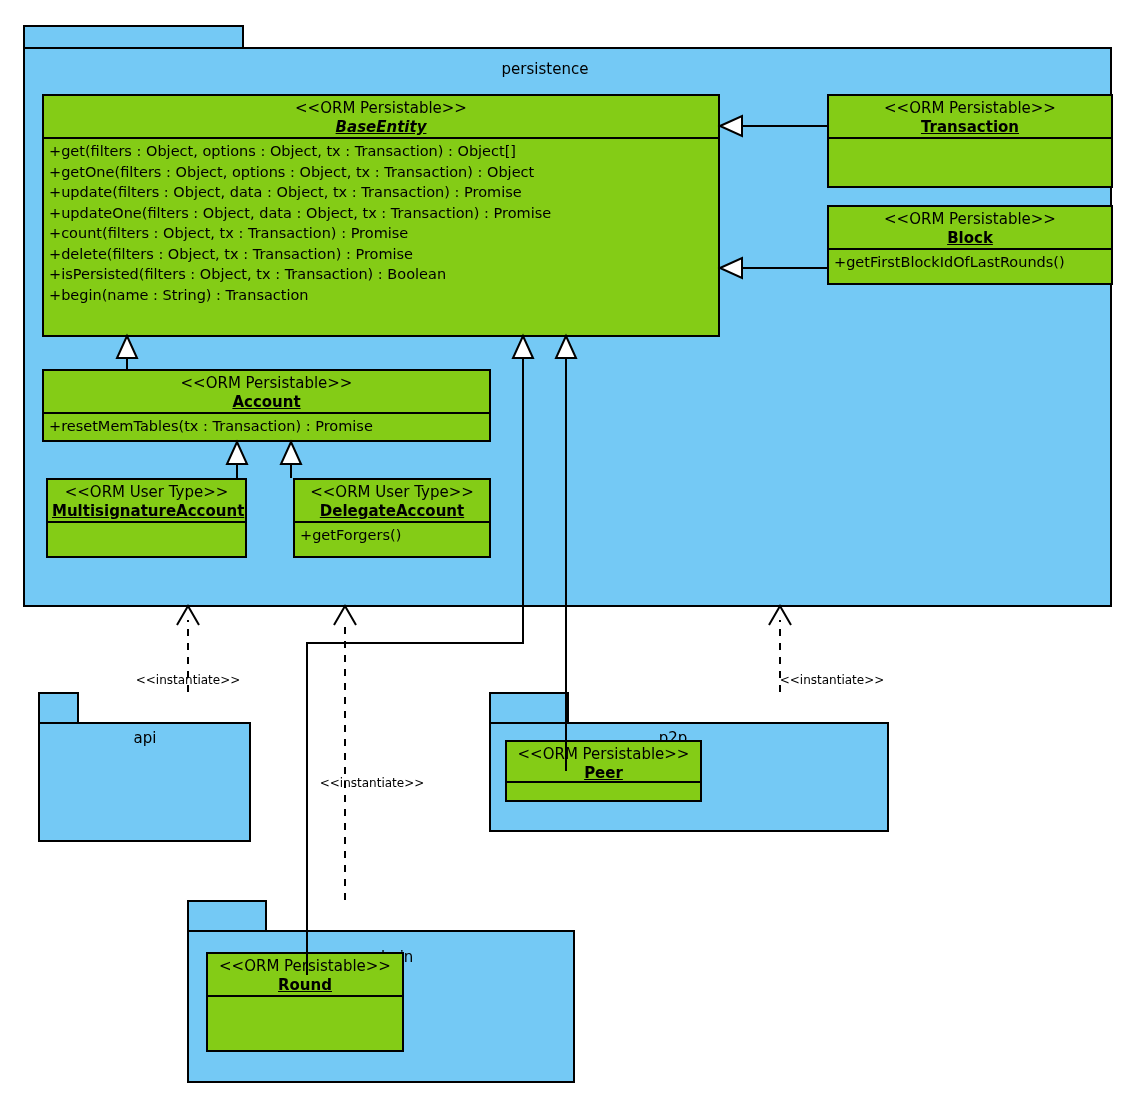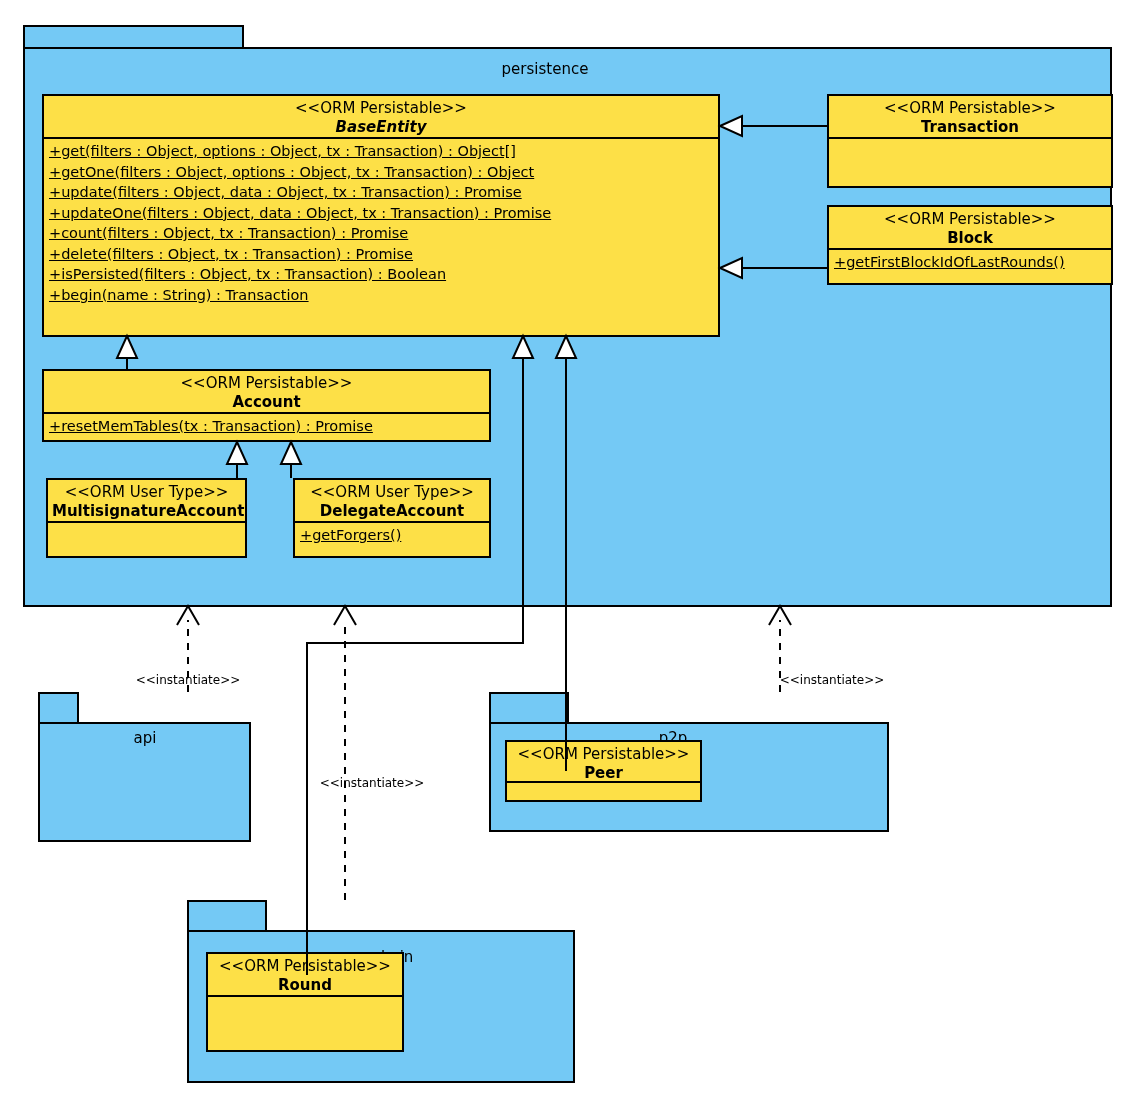--- a/index.html
+++ b/index.html
@@ -37,21 +37,21 @@
     position: absolute;
     text-align: center;
     font-size: 15px;
     color: #000000;
     white-space: nowrap;
     line-height: 1;
   }
   
   .cls {
     position: absolute;
-    background: #fde047;
+    background: #84cc16;
     border: 2px solid #000000;
     box-sizing: border-box;
     display: flex;
     flex-direction: column;
   }
   .cls-head {
     box-sizing: border-box;
     padding: 3px 4px 4px 4px;
     text-align: center;
     border-bottom: 2px solid #000000;
@@ -62,30 +62,30 @@
     font-size: 15px;
     color: #000000;
     white-space: nowrap;
   }
   .cname {
     display: block;
     font-size: 15px;
     font-weight: bold;
     color: #000000;
     white-space: nowrap;
+    text-decoration: underline;
   }
   .cname.abstract {
     font-style: italic;
   }
   .cls-body {
     box-sizing: border-box;
     flex: 1 1 auto;
     padding: 2px 2px 2px 5px;
     overflow: hidden;
-    text-decoration: underline;
   }
   .member {
     display: block;
     font-size: 14.5px;
     color: #000000;
     white-space: nowrap;
     line-height: 1.415;
   }
   svg.links {
     position: absolute;

